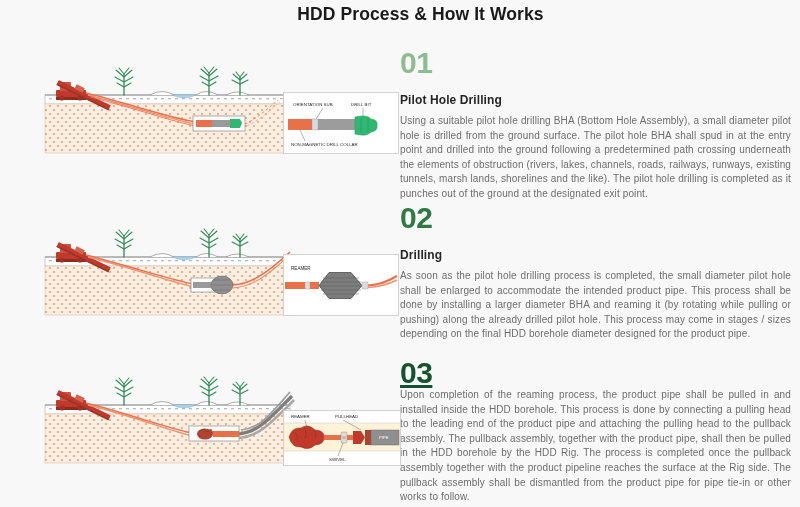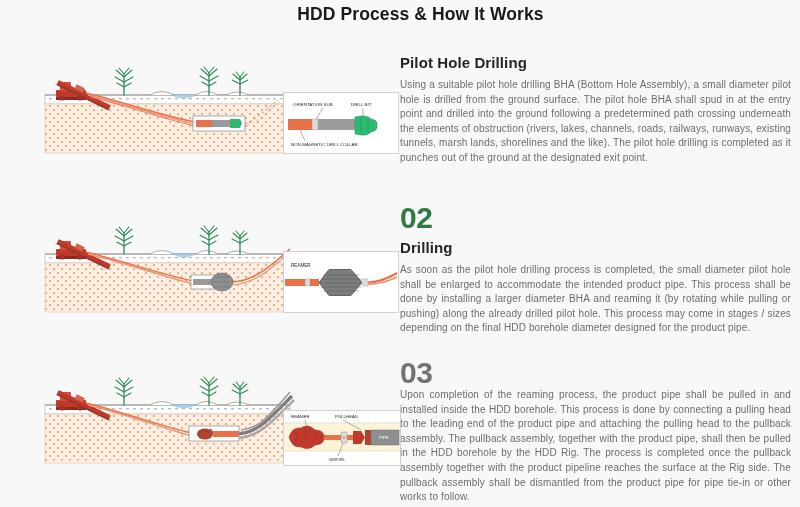--- a/index.html
+++ b/index.html
@@ -33,27 +33,27 @@
   .step-text   { width: 395px; flex: 0 0 395px; padding-right: 4px; }
 
   .step-num {
     font-size: 30px;
     font-weight: bold;
     line-height: 30px;
     letter-spacing: -0.5px;
   }
   .num-01 { color: #8fbc8f; }
   .num-02 { color: #2f7a43; }
-  .num-03 { color: #737373; }
+  .num-03 { color: #14532d; text-decoration: underline; }
 
   .step-head {
-    font-size: 15px;
+    font-size: 12px;
     font-weight: bold;
     color: #262626;
-    margin-top: 6px;
+    margin-top: 15px;
     margin-bottom: 7px;
     letter-spacing: 0.1px;
   }
   .step-body {
     font-size: 10px;
     line-height: 14.6px;
     color: #6d6d6d;
     text-align: justify;
     letter-spacing: 0.12px;
   }
@@ -148,20 +148,21 @@
         <line x1="80" y1="16" x2="80" y2="24" stroke="#666" stroke-width="0.5"></line>
         <line x1="22" y1="49" x2="17" y2="38" stroke="#666" stroke-width="0.5"></line>
 
         <text x="10" y="14" font-family="Liberation Sans, sans-serif" font-size="4.4" fill="#2b2b2b">ORIENTATION SUB</text>
         <text x="68" y="14" font-family="Liberation Sans, sans-serif" font-size="4.4" fill="#2b2b2b">DRILL BIT</text>
         <text x="8" y="54" font-family="Liberation Sans, sans-serif" font-size="4.4" fill="#2b2b2b">NON-MAGNETIC DRILL COLLAR</text>
       </svg>
     </div>
 
     <div class="step-text">
+      <div class="step-num num-01">01</div>
       <div class="step-head">Pilot Hole Drilling</div>
       <div class="step-body">Using a suitable pilot hole drilling BHA (Bottom Hole Assembly), a small diameter pilot hole is drilled from the ground surface. The pilot hole BHA shall spud in at the entry point and drilled into the ground following a predetermined path crossing underneath the elements of obstruction (rivers, lakes, channels, roads, railways, runways, existing tunnels, marsh lands, shorelines and the like). The pilot hole drilling is completed as it punches out of the ground at the designated exit point.</div>
     </div>
   </div>
 
   <div class="step" style="top:203px;align-items:center;">
 
     <div class="step-visual">
       <svg width="400" height="125" viewBox="0 0 400 125">
         <defs>

